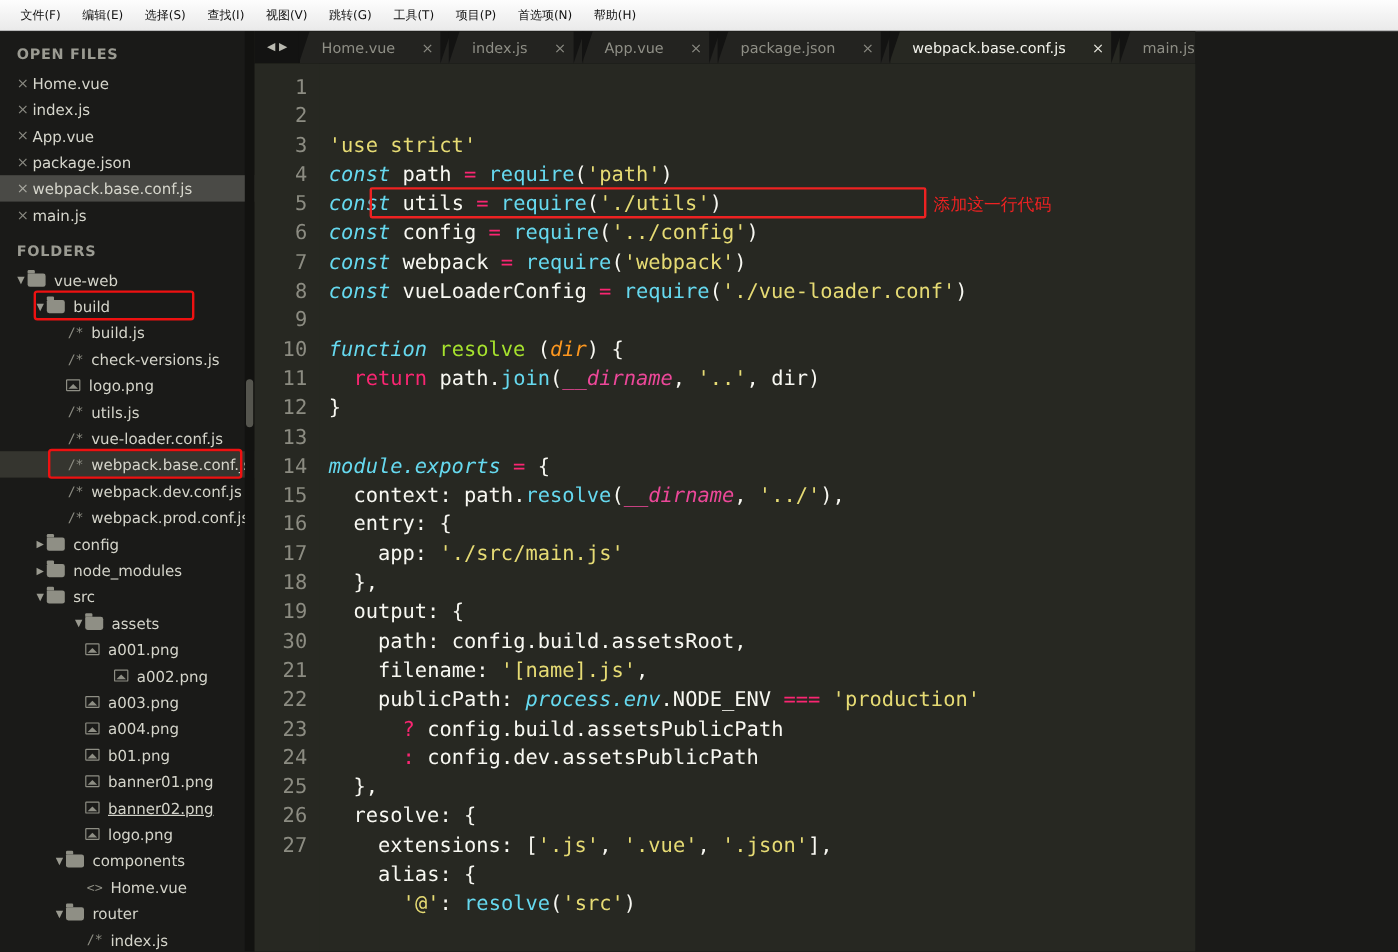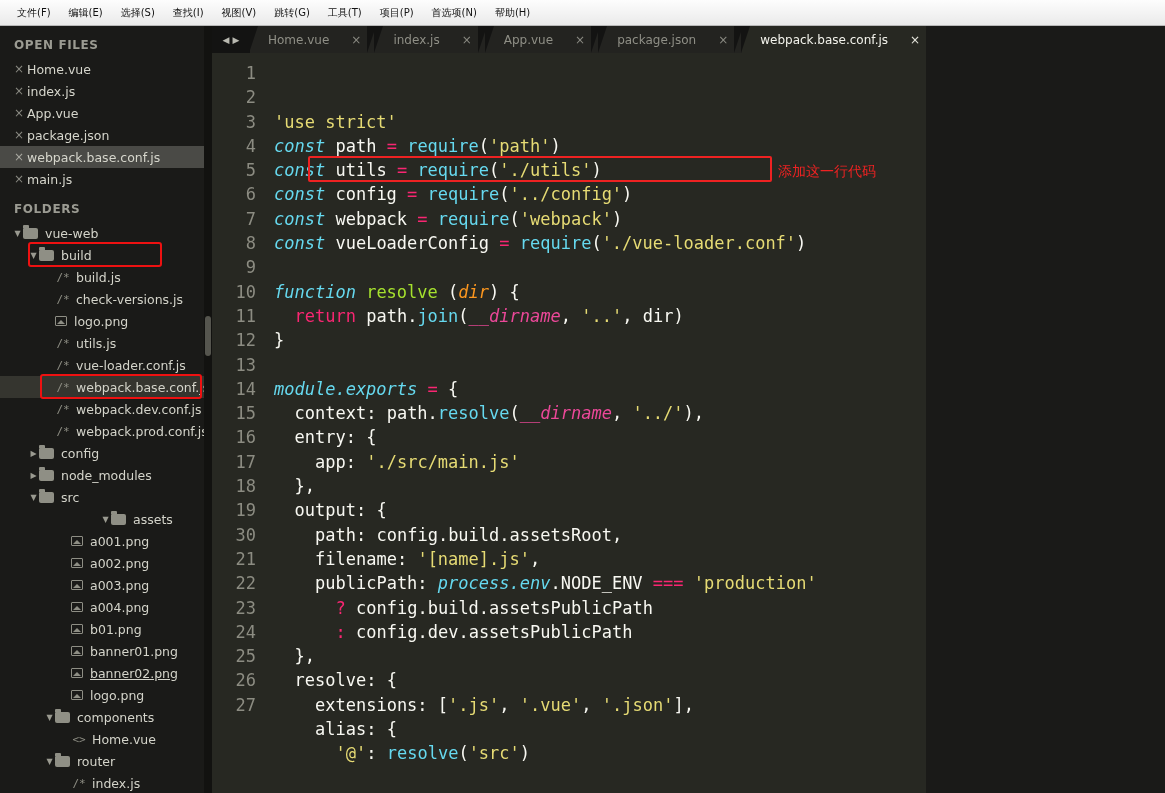--- a/index.html
+++ b/index.html
@@ -21,21 +21,21 @@
     font-size: 10px;
     color: #111;
   }
   .menu-item {
     padding: 3px 9px;
     white-space: nowrap;
     cursor: default;
   }
 
   
-  #shell { display: flex; height: 767px; width: 926px; border-radius: 23px; }
+  #shell { display: flex; height: 767px; width: 996px; border-radius: 23px; }
 
   
   #sidebar {
     width: 212px;
     background: #1a1a18;
     color: #cfcfc6;
     font-size: 12.5px;
     position: relative;
     overflow: hidden;
     flex: 0 0 212px;
@@ -319,31 +319,31 @@
         <div class="tree-row" style="padding-left: 28px;">
           <span class="tw closed"></span>
           <span class="ic-folder"></span>
           <span style="margin-left: 1px;">node_modules</span>
         </div>
         <div class="tree-row" style="padding-left: 28px;">
           <span class="tw open"></span>
           <span class="ic-folder"></span>
           <span style="margin-left: 1px;">src</span>
         </div>
-        <div class="tree-row" style="padding-left: 60px; margin-left: 40px;">
+        <div class="tree-row" style="padding-left: 60px;">
           <span class="tw open"></span>
           <span class="ic-folder"></span>
           <span style="margin-left: 1px;">assets</span>
         </div>
         <div class="tree-row" style="padding-left: 60px;">
           <span class="tw blank"></span>
           <span class="ic-img"></span>
           <span>a001.png</span>
         </div>
-        <div class="tree-row" style="padding-left: 60px;">
+        <div class="tree-row" style="padding-left: 60px; margin-left: 24px;">
           <span class="tw blank"></span>
           <span class="ic-img"></span>
           <span>a002.png</span>
         </div>
         <div class="tree-row" style="padding-left: 60px;">
           <span class="tw blank"></span>
           <span class="ic-img"></span>
           <span>a003.png</span>
         </div>
         <div class="tree-row" style="padding-left: 60px;">

